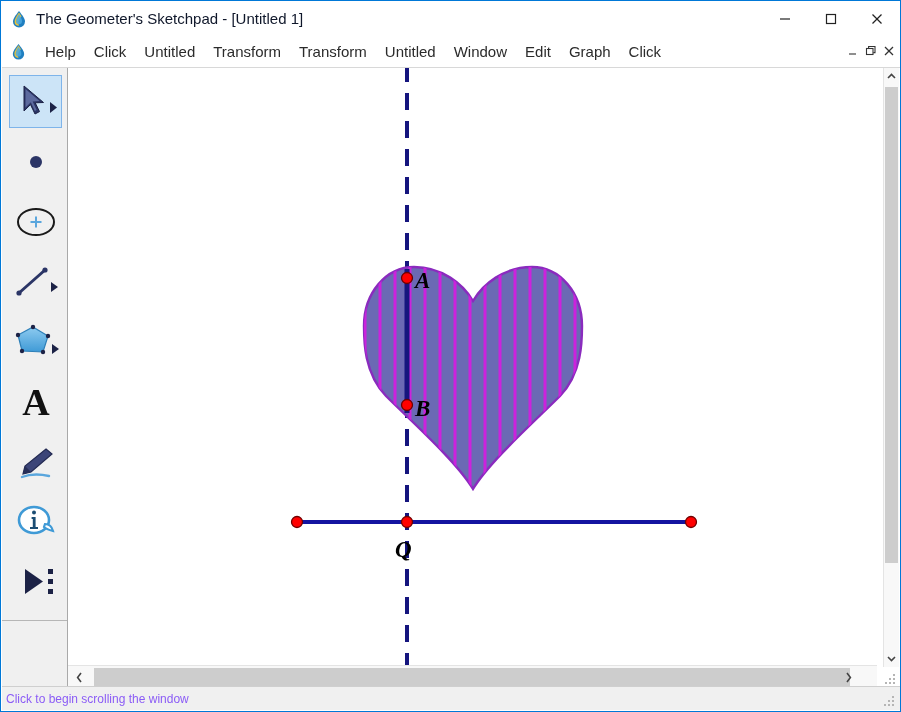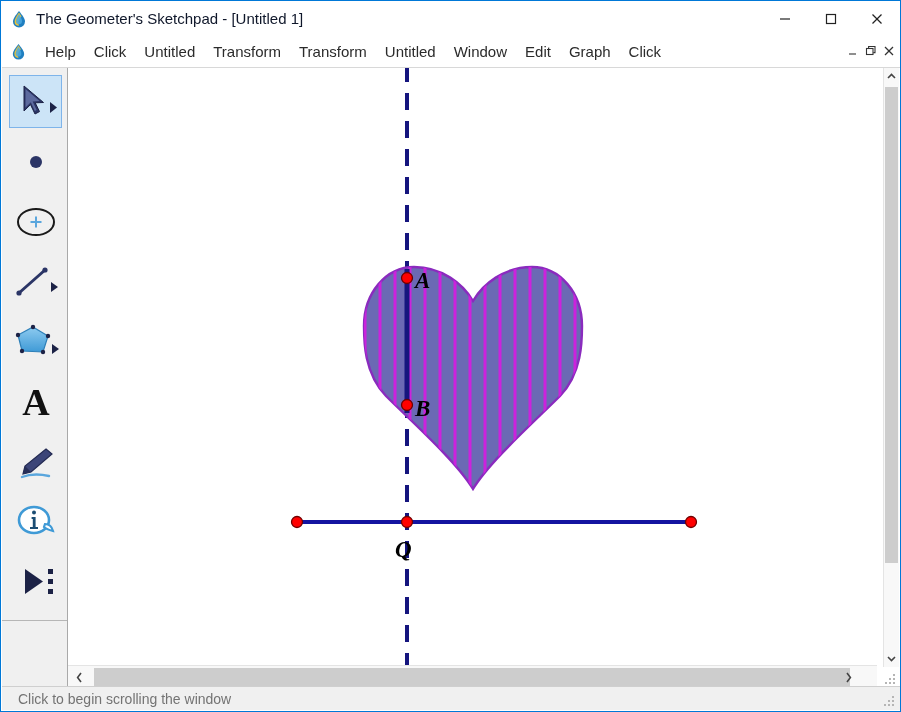--- a/index.html
+++ b/index.html
@@ -221,23 +221,23 @@
     bottom: 1px;
     width: 898px;
     height: 24px;
     background: #f0f0f0;
     border-top: 1px solid #cfcfcf;
     box-sizing: border-box;
     display: flex;
     align-items: center;
   }
   .status-text {
-    font-size: 14px;
-    color: #737373;
-    padding-left: 16px;
+    font-size: 12px;
+    color: #8b5cf6;
+    padding-left: 4px;
     font-family: "Liberation Sans", sans-serif;
     white-space: nowrap;
   }
   .pt-label {
     font-family: "Liberation Serif", serif;
     font-weight: bold;
     font-style: italic;
     font-size: 23px;
     fill: #000000;
   }

